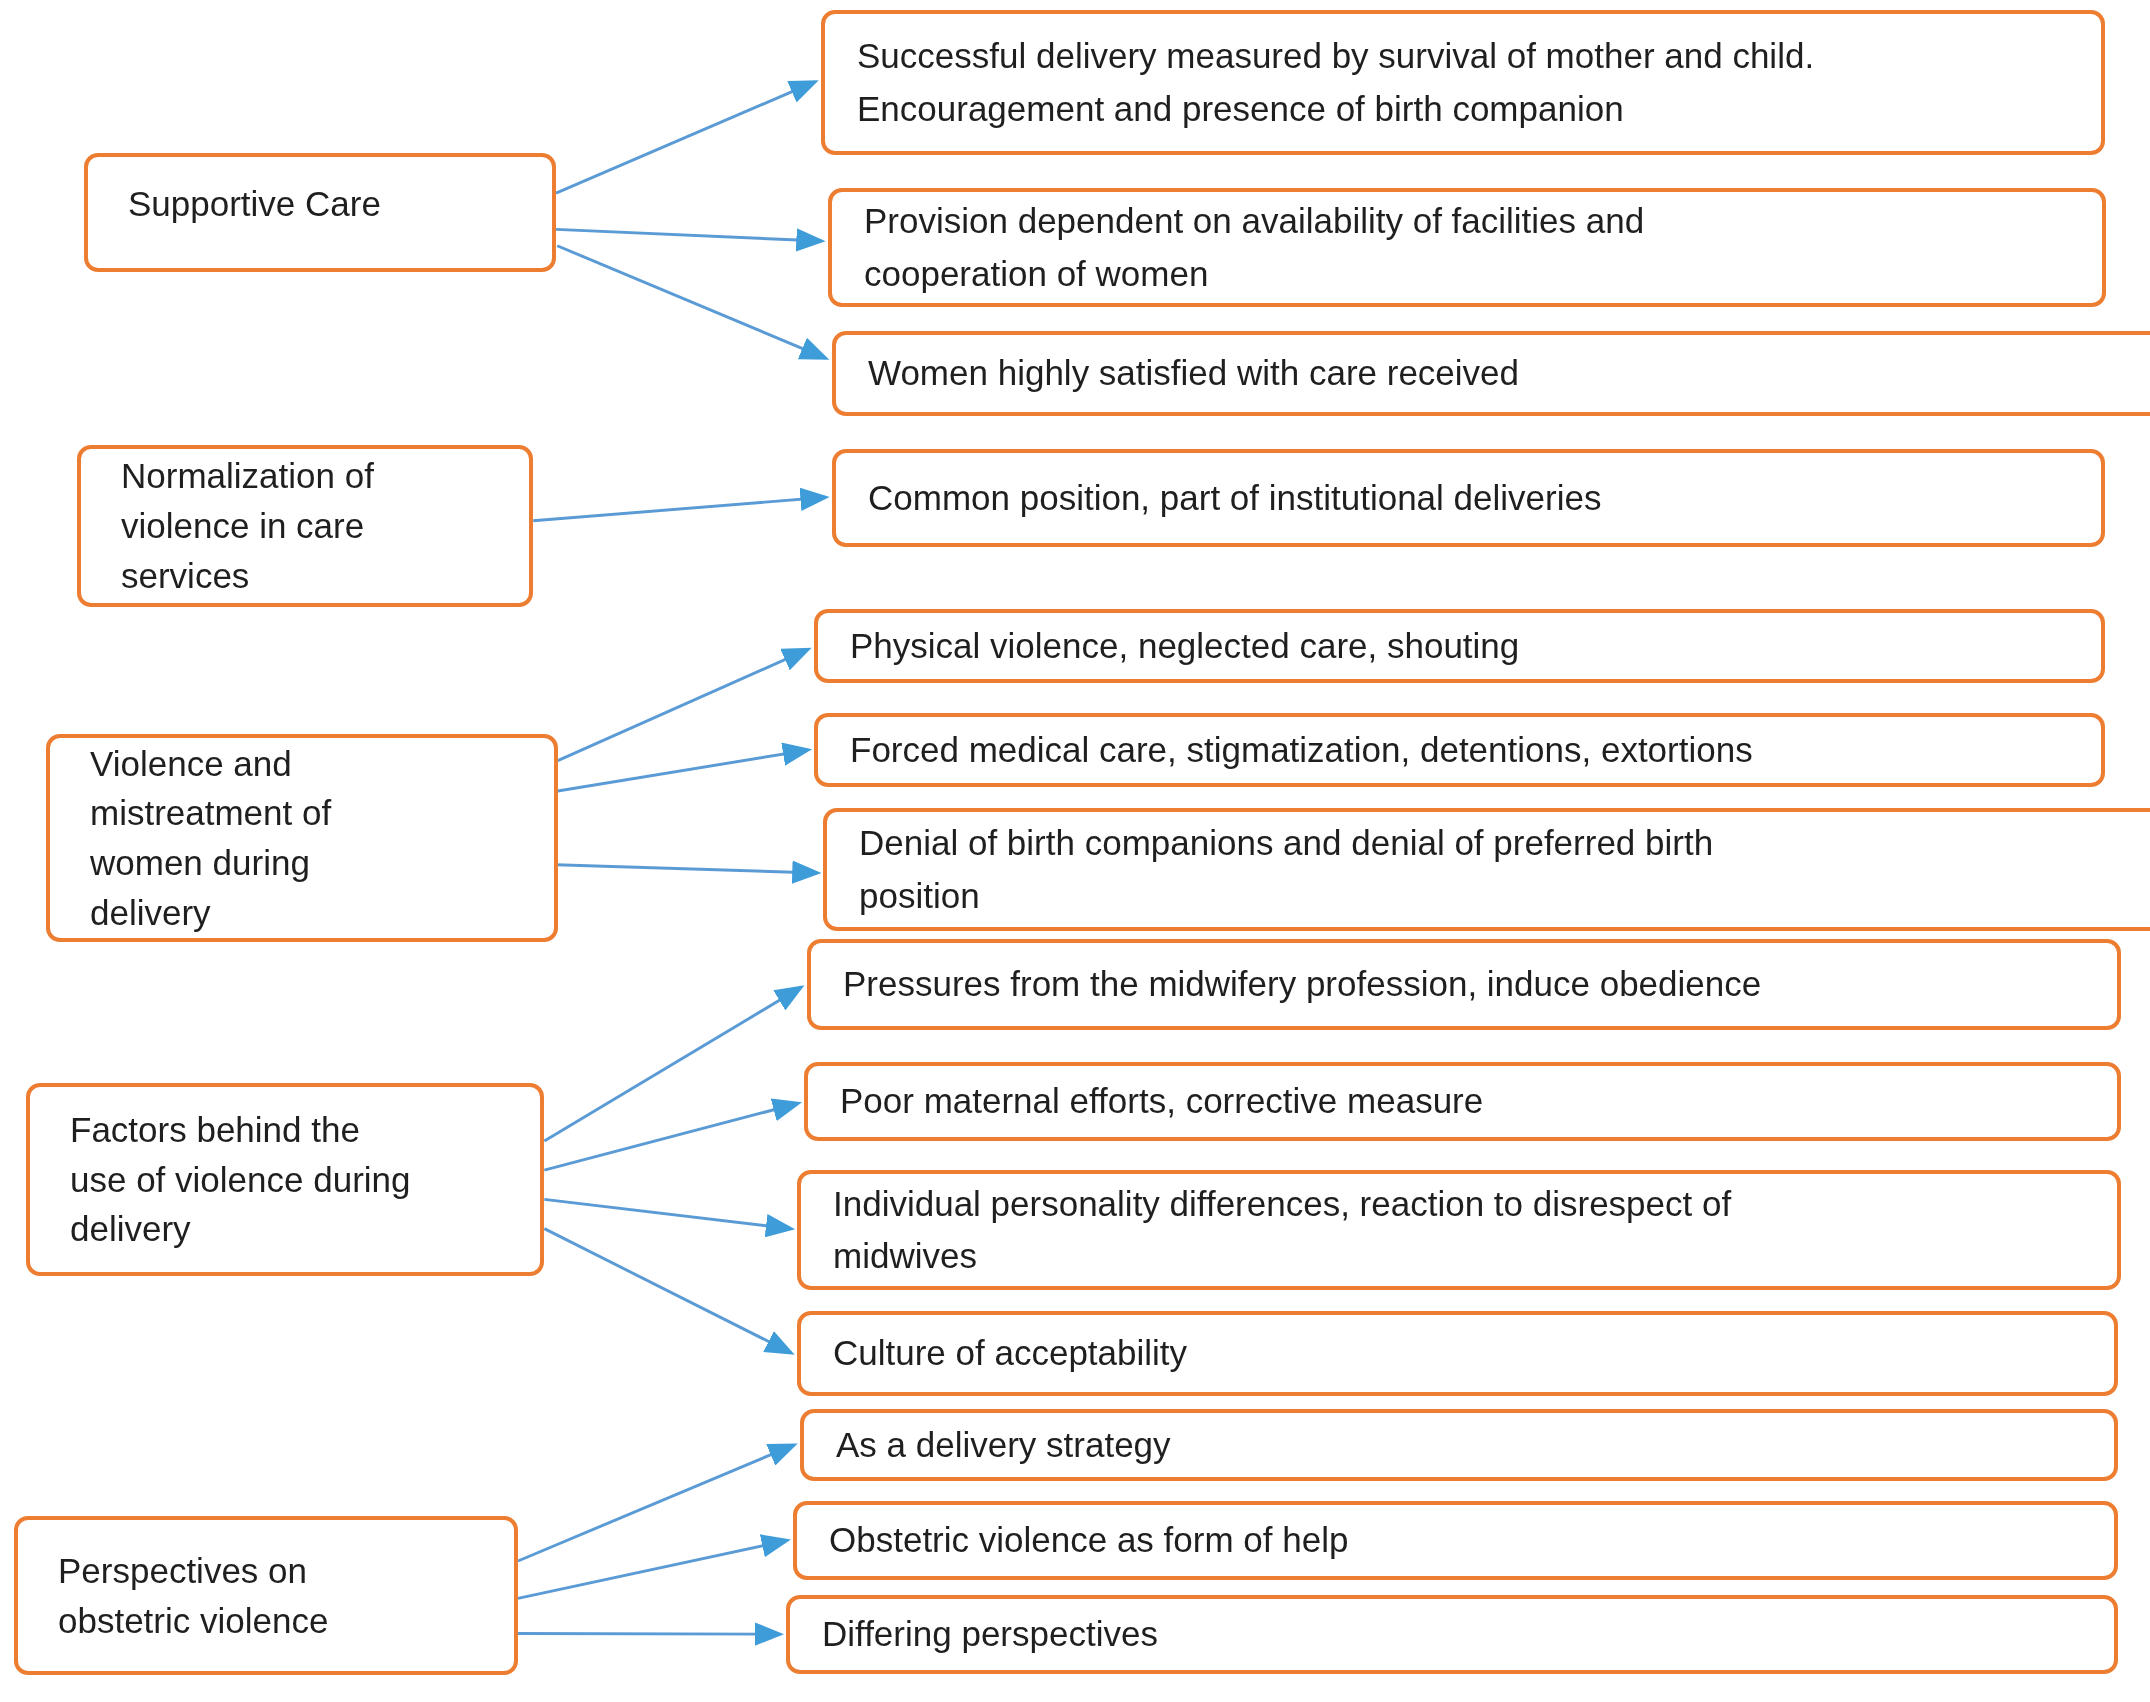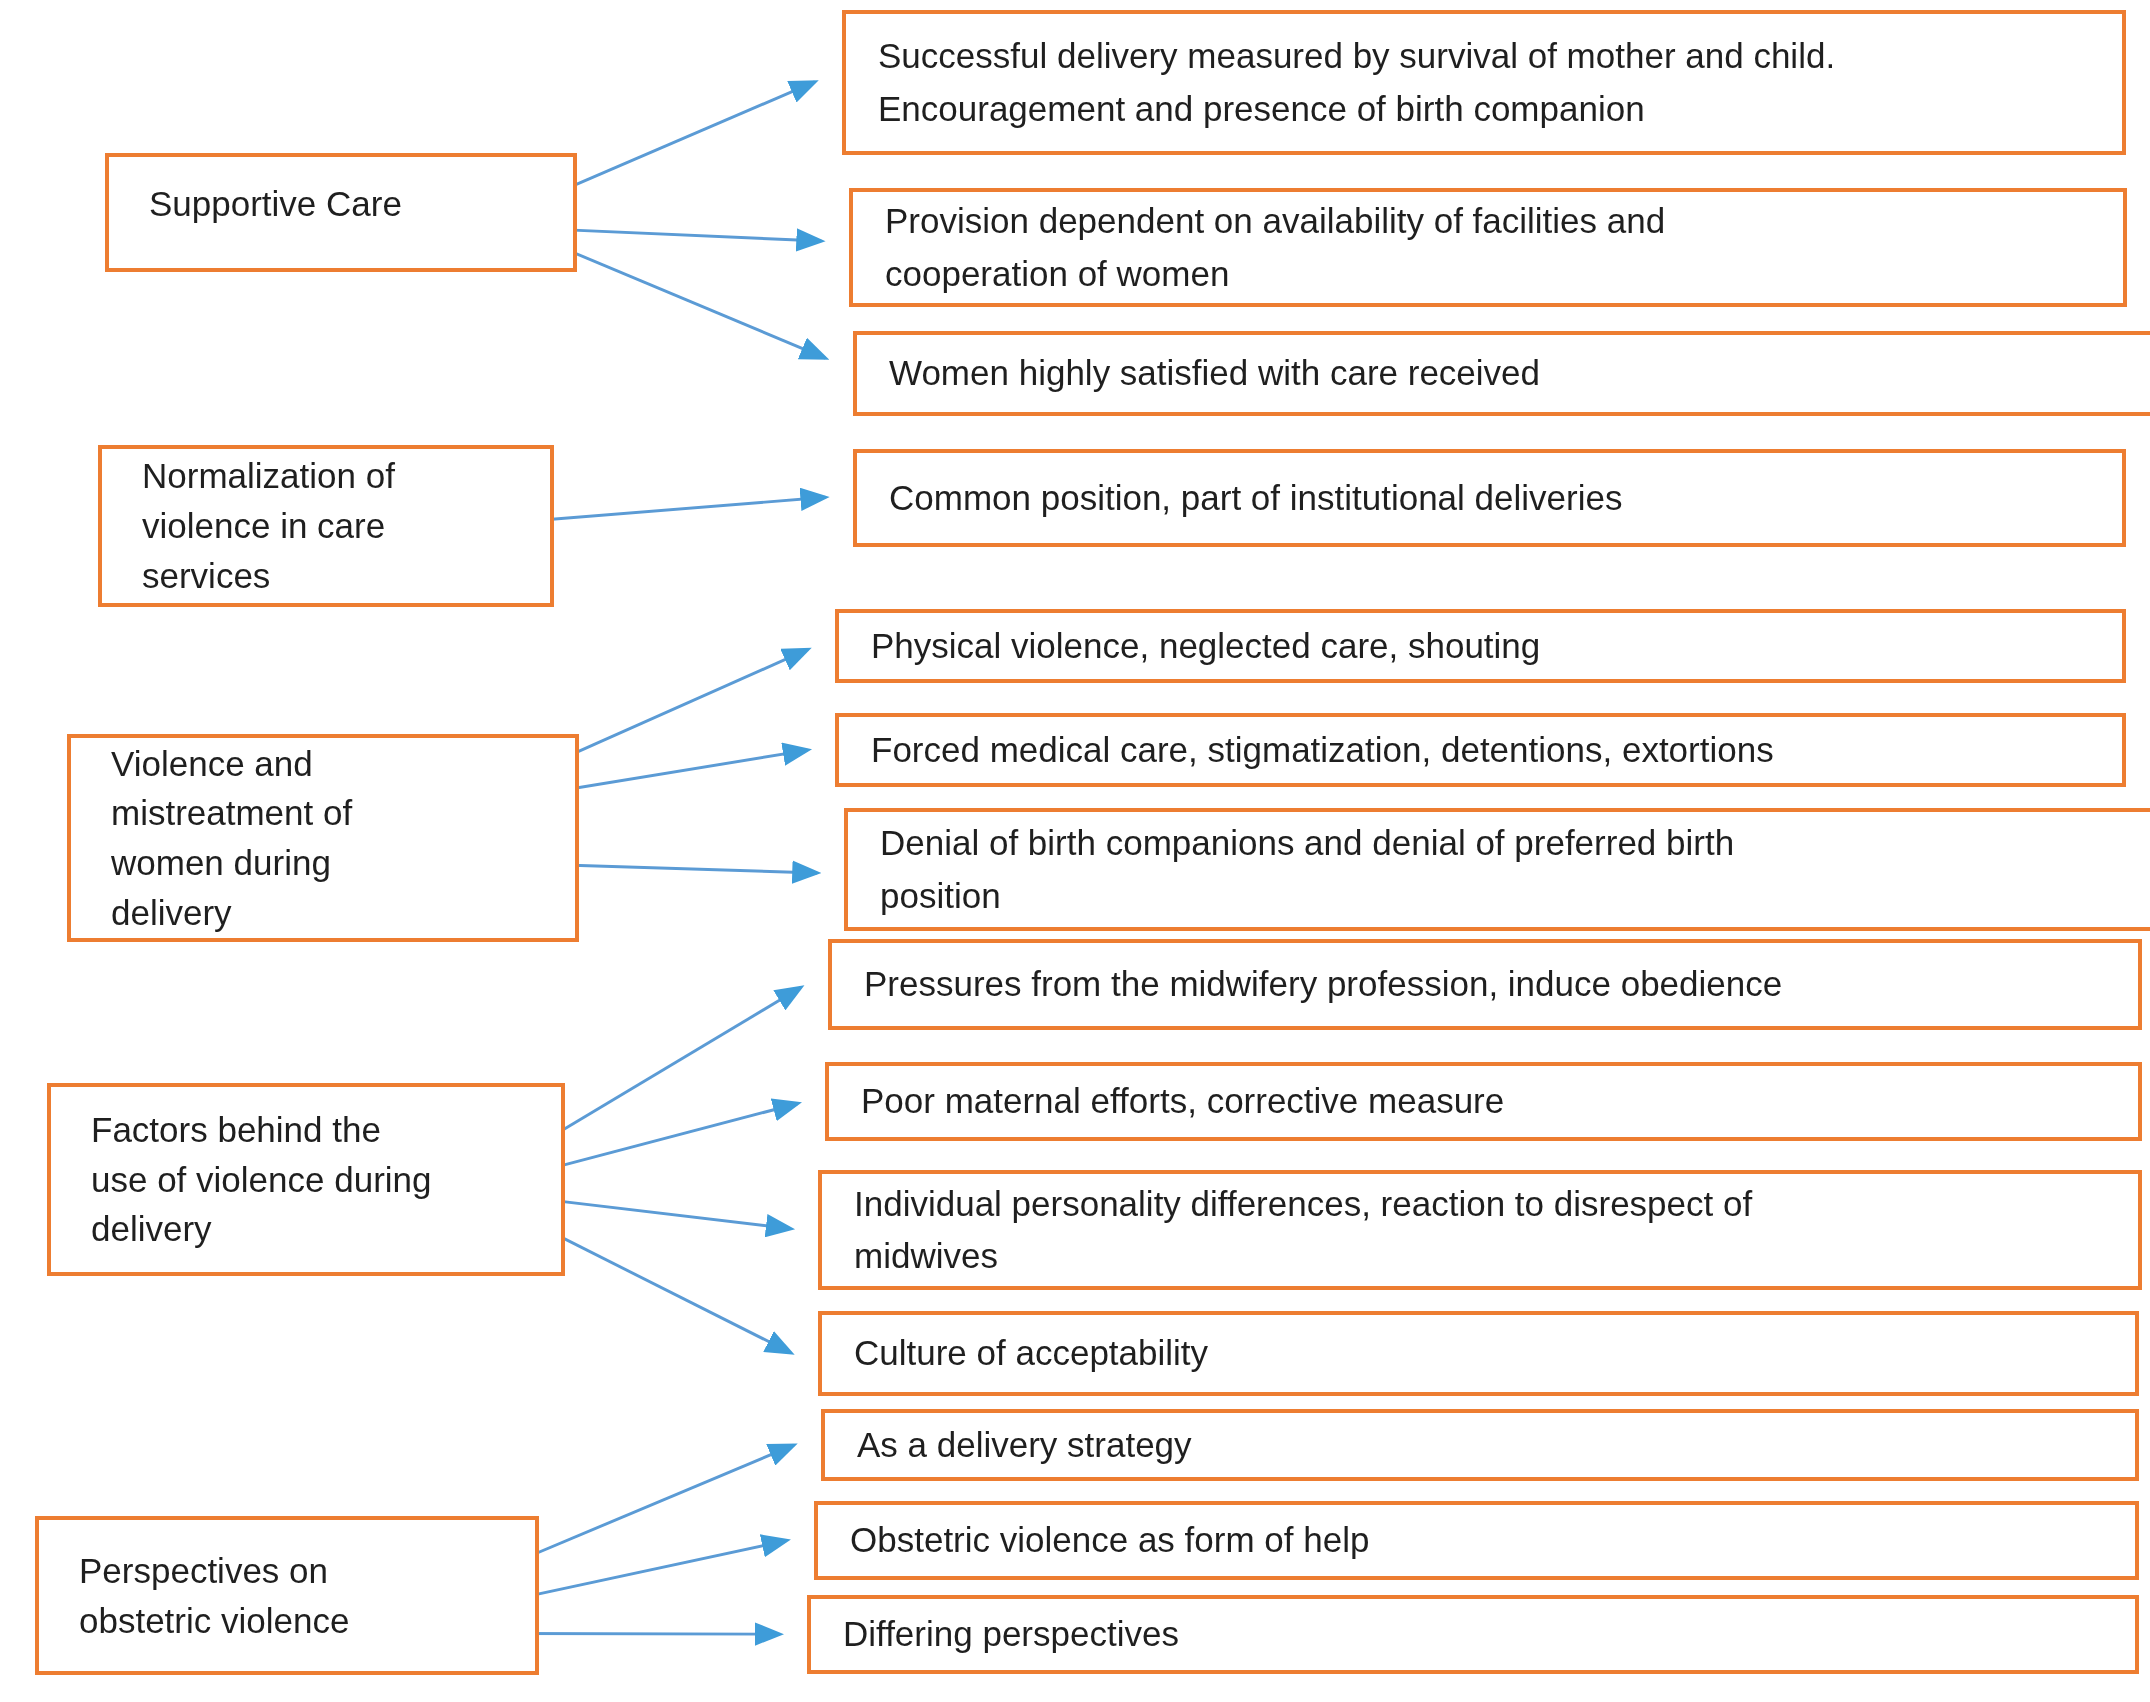--- a/index.html
+++ b/index.html
@@ -13,28 +13,27 @@
     overflow:hidden;
   }
   #arrow-layer{
     position:absolute;
     left:0;top:0;width:100%;height:100%;
   }
   .box{
     position:absolute;
     box-sizing:border-box;
     border:4.1px solid #ED7D31;
-    border-radius:0;
+    border-radius:14px;
     background:#ffffff;
     display:flex;
     align-items:center;
     font-size:35px;
     line-height:1.5;
     white-space:pre-line;
-    margin-left:21px;
   }
   .cat{
     padding:5.9px 17.6px 5.9px 40px;
     line-height:1.42;
   }
   .cat.v-top{
     align-items:flex-start;
     padding-top:22px;
   }
   .finding{

